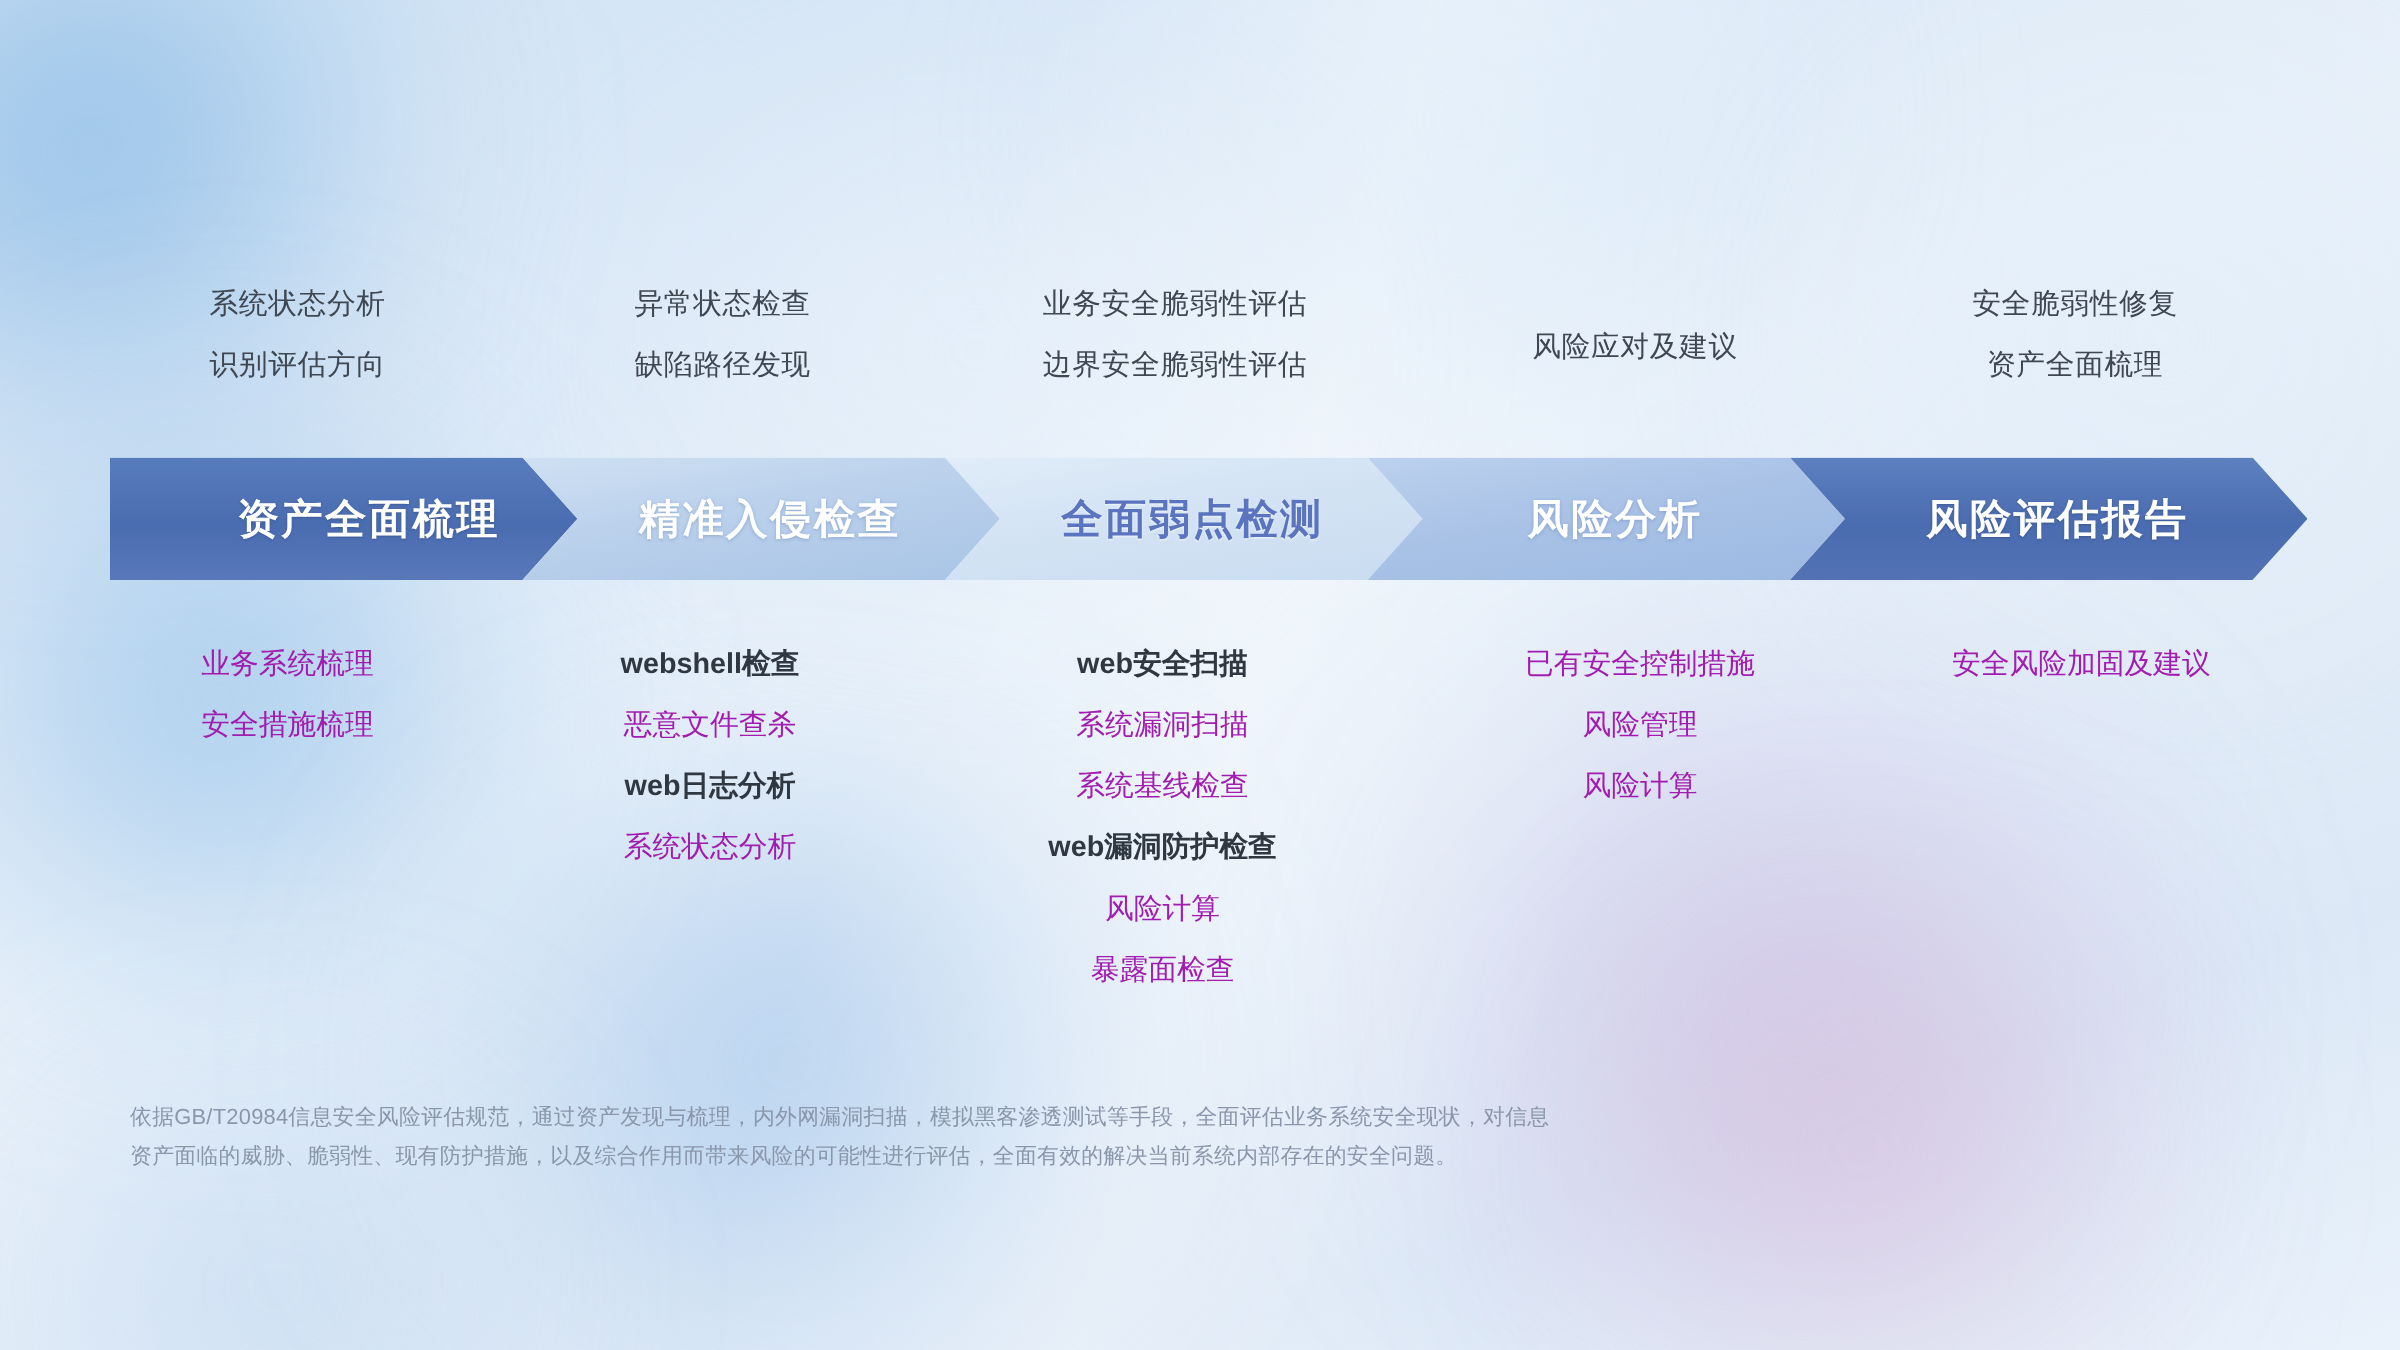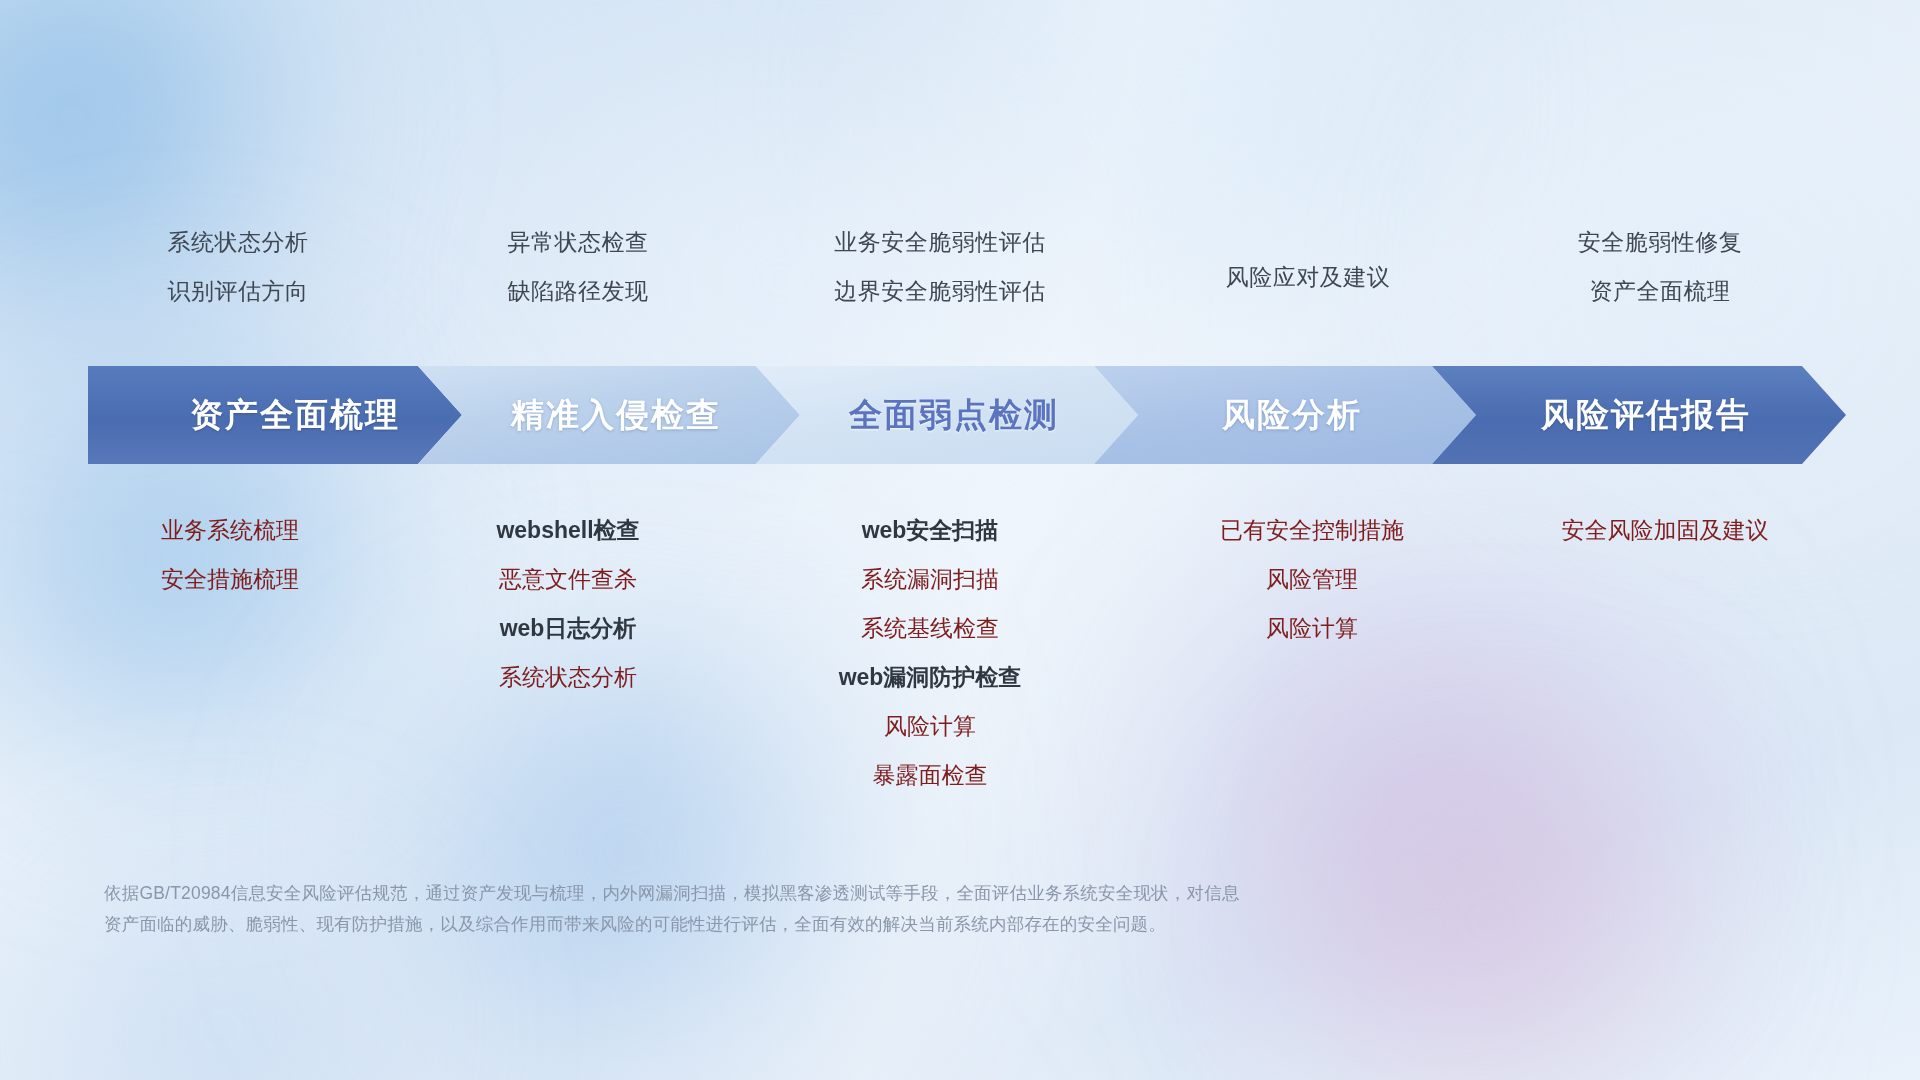--- a/index.html
+++ b/index.html
@@ -92,21 +92,21 @@
   .chev-edge{
     position:absolute; top:0; height:98px; width:60px;
     background:linear-gradient(90deg,rgba(255,255,255,.75),rgba(255,255,255,.15));
     -webkit-clip-path:polygon(0 0, 100% 0, 100% 50%, 100% 100%, 0 100%, 56px 50%);
     clip-path:polygon(0 0, 16px 0, 60px 50%, 16px 100%, 0 100%, 44px 50%);
     opacity:.85;
   }
 
   
   .bot-line{
-    color:#7f1d1d; font-size:23px; line-height:49px;
+    color:#a21caf; font-size:23px; line-height:49px;
     white-space:nowrap;
   }
   .bot-line.em{ font-weight:bold; color:#2f3741; }
 
   
   #footer{
     position:absolute; left:104px; top:878px; width:1520px;
     color:#8a96aa; font-size:17.5px; line-height:31px;
     letter-spacing:.2px;
   }

